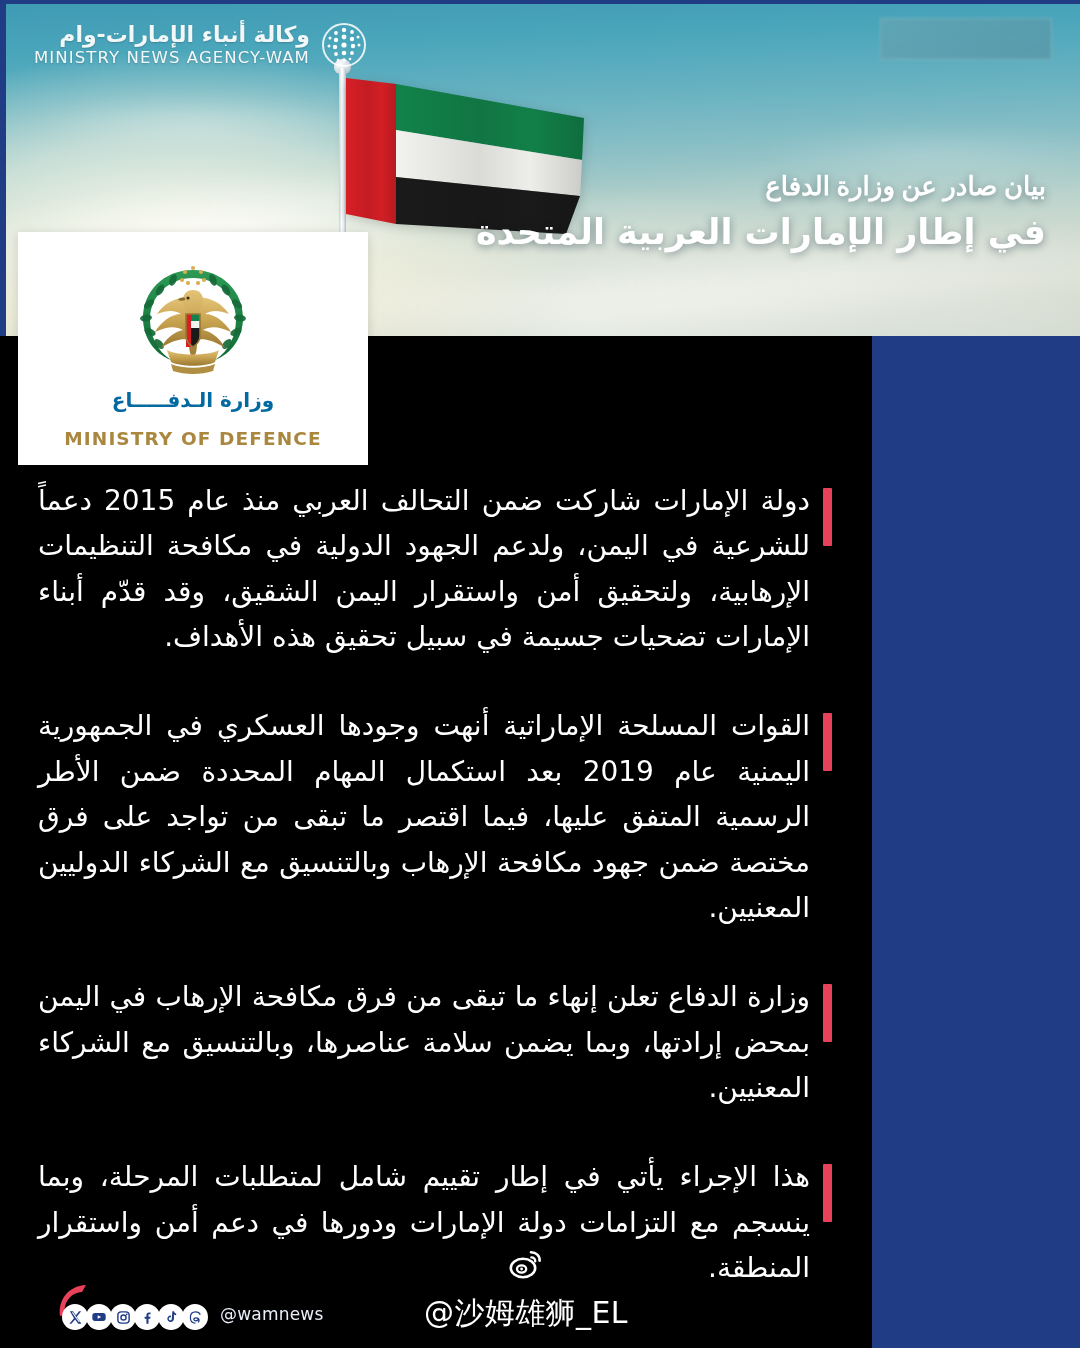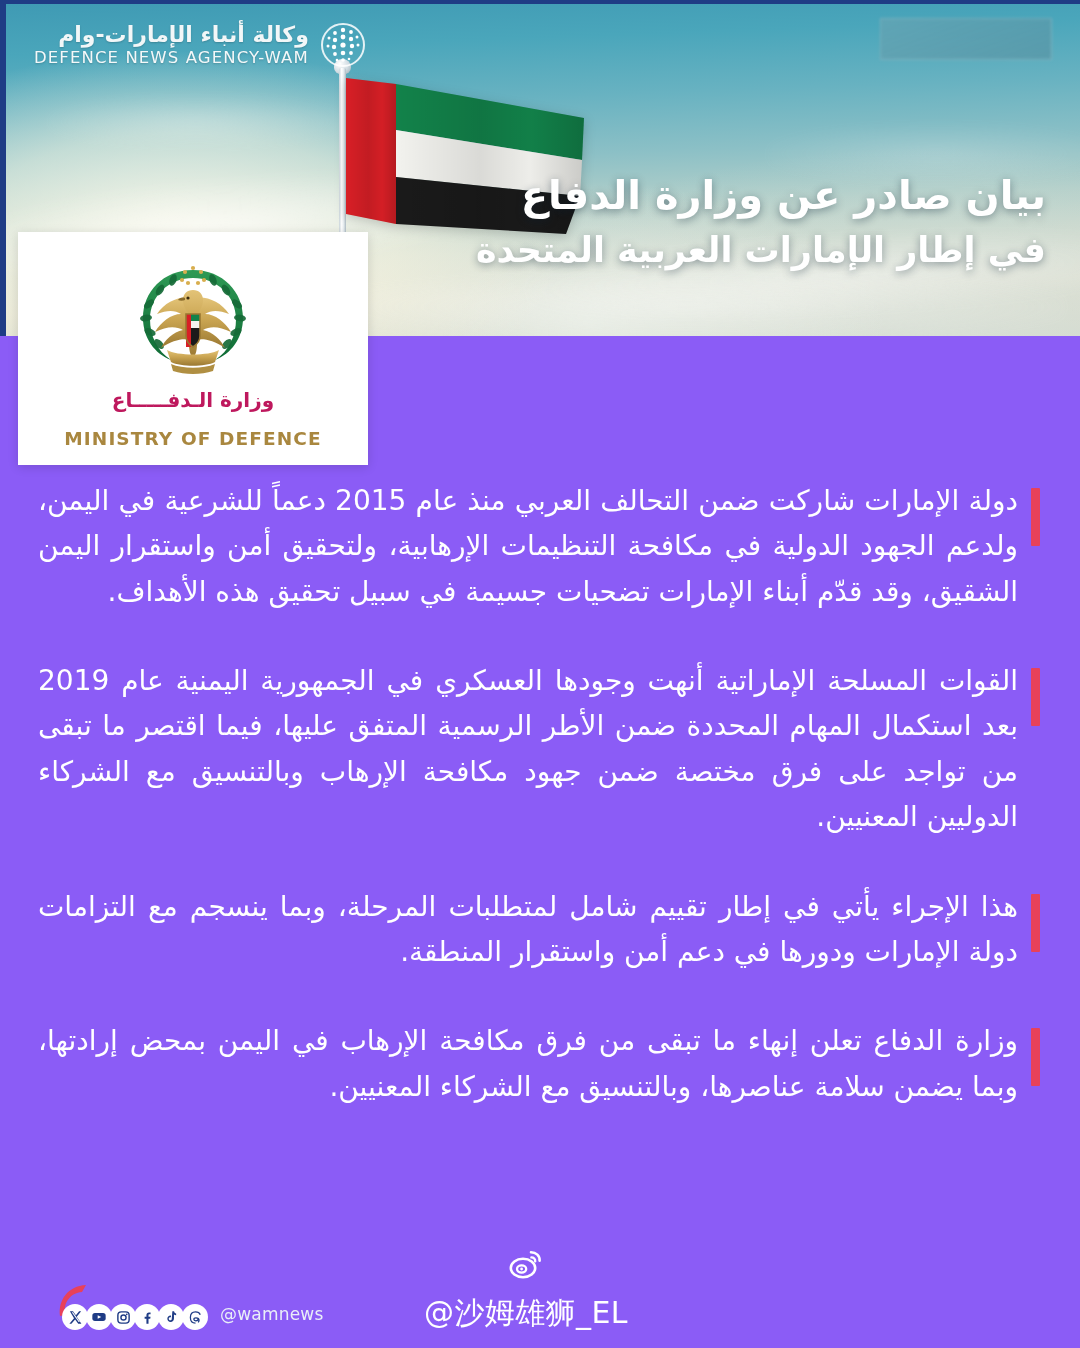--- a/index.html
+++ b/index.html
@@ -107,52 +107,52 @@
   
   .headline {
     position:absolute;
     right:34px; top:166px;
     width:660px;
     direction:rtl; text-align:right;
     color:#ffffff;
     font-weight:700;
     text-shadow:0 2px 8px rgba(10,30,50,.42);
   }
-  .headline .l1 { font-size:40px; line-height:1.28; letter-spacing:-.2px; }
+  .headline .l1 { font-size:26px; line-height:1.28; letter-spacing:-.2px;font-family:Liberation Serif, serif; }
   .headline .l2 { font-size:35px; line-height:1.35; margin-top:6px; letter-spacing:-.2px; }
 
   
   .mod-card {
     position:absolute;
     left:18px; top:232px;
     width:350px; height:233px;
     background:#ffffff;
     display:flex; flex-direction:column;
     align-items:center; justify-content:center;
     box-shadow:0 2px 10px rgba(0,0,0,.14);
     z-index:5;
   }
   .mod-emblem { width:132px; height:126px; margin-top:4px; }
   .mod-ar {
     margin-top:10px;
-    font-size:20px; font-weight:700; color:#be185d;
+    font-size:20px; font-weight:700; color:#0369a1;
     direction:rtl; letter-spacing:2px;
   }
   .mod-en {
     margin-top:16px;
     font-size:18.5px; font-weight:700; color:#a9873f;
     letter-spacing:1.1px;
   }
 
   
   .body-wrap {
     position:absolute;
     left:0; top:336px;
-    width:1080px; height:1012px;
-    background:#8b5cf6;
+    width:872px; height:1012px;
+    background:#000000;
   }
 
   .para {
     position:relative;
     direction:rtl;
     text-align:justify;
     text-align-last:right;
     color:#ffffff;
     font-size:28px;
     line-height:1.62;
@@ -246,21 +246,21 @@
         <path d="M2,4 L52,10 L52,150 L2,140 Z" fill="url(#shd)"></path>
         <path d="M52,10 L240,44 L238,86 L52,56 Z" fill="url(#shd)"></path>
         <path d="M52,56 L238,86 L236,122 L52,103 Z" fill="url(#shd)"></path>
         <path d="M52,103 L236,122 L222,160 L52,150 Z" fill="url(#shd)"></path>
       </svg>
     </div>
 
     <div class="wam">
       <div class="wam-text">
         <div class="wam-ar">وكالة أنباء الإمارات-وام</div>
-        <div class="wam-en">DEFENCE NEWS AGENCY-WAM</div>
+        <div class="wam-en">MINISTRY NEWS AGENCY-WAM</div>
       </div>
       <div class="wam-mark">
         <svg viewBox="0 0 46 46" xmlns="http://www.w3.org/2000/svg">
           <circle cx="23" cy="23" r="21" fill="none" stroke="#ffffff" stroke-width="2" opacity=".85"></circle>
           <g fill="#ffffff">
             <circle cx="23" cy="8" r="2.2"></circle>
               <circle cx="31" cy="10" r="1.9"></circle>
             <circle cx="15" cy="11" r="1.9"></circle>
               <circle cx="23" cy="15" r="2.4"></circle>
             <circle cx="31" cy="17" r="2.2"></circle>
@@ -372,26 +372,26 @@
         <span>دولة الإمارات شاركت ضمن التحالف العربي منذ عام 2015 دعماً للشرعية في اليمن، ولدعم الجهود الدولية في مكافحة التنظيمات الإرهابية، ولتحقيق أمن واستقرار اليمن الشقيق، وقد قدّم أبناء الإمارات تضحيات جسيمة في سبيل تحقيق هذه الأهداف.</span>
       </div>
 
       <div class="para">
         <span class="bar"></span>
         <span>القوات المسلحة الإماراتية أنهت وجودها العسكري في الجمهورية اليمنية عام 2019 بعد استكمال المهام المحددة ضمن الأطر الرسمية المتفق عليها، فيما اقتصر ما تبقى من تواجد على فرق مختصة ضمن جهود مكافحة الإرهاب وبالتنسيق مع الشركاء الدوليين المعنيين.</span>
       </div>
 
       <div class="para">
         <span class="bar"></span>
-        <span>هذا الإجراء يأتي في إطار تقييم شامل لمتطلبات المرحلة، وبما ينسجم مع التزامات دولة الإمارات ودورها في دعم أمن واستقرار المنطقة.</span>
+        <span>وزارة الدفاع تعلن إنهاء ما تبقى من فرق مكافحة الإرهاب في اليمن بمحض إرادتها، وبما يضمن سلامة عناصرها، وبالتنسيق مع الشركاء المعنيين.</span>
       </div>
 
       <div class="para">
         <span class="bar"></span>
-        <span>وزارة الدفاع تعلن إنهاء ما تبقى من فرق مكافحة الإرهاب في اليمن بمحض إرادتها، وبما يضمن سلامة عناصرها، وبالتنسيق مع الشركاء المعنيين.</span>
+        <span>هذا الإجراء يأتي في إطار تقييم شامل لمتطلبات المرحلة، وبما ينسجم مع التزامات دولة الإمارات ودورها في دعم أمن واستقرار المنطقة.</span>
       </div>
 
     </div>
   </div>
 
   <div class="footer">
 
     <div class="swoosh">
       <svg viewBox="0 0 40 40" xmlns="http://www.w3.org/2000/svg">
         <path d="M4,36 C2,20 12,6 30,5 L26,12 C14,13 7,23 9,35 Z" fill="#e8415a"></path>

